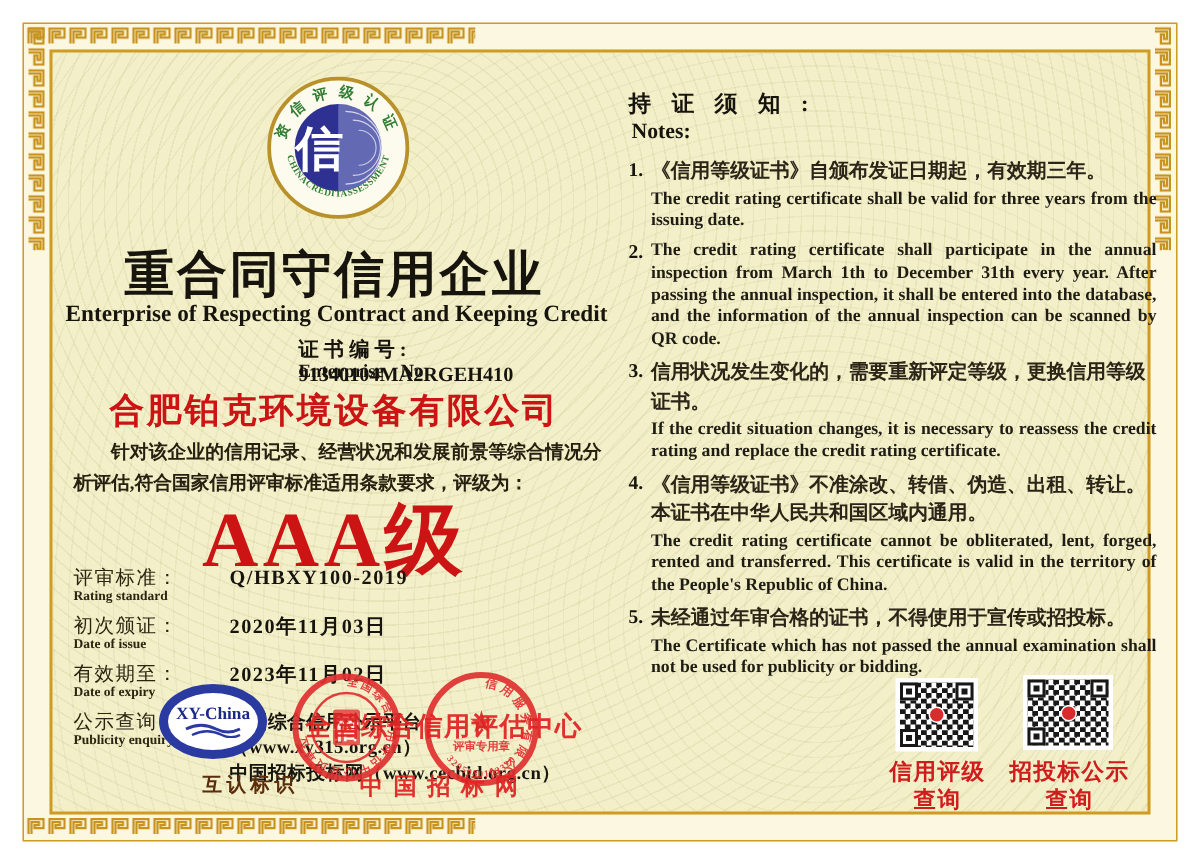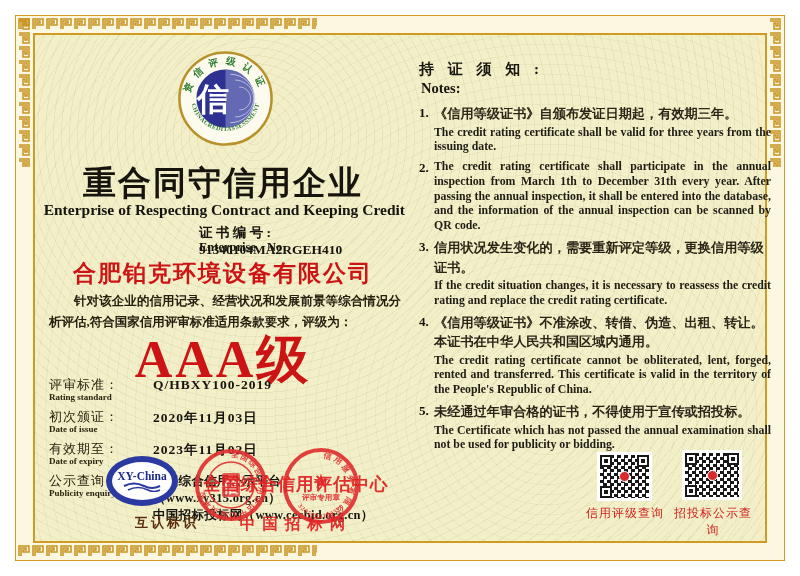--- a/index.html
+++ b/index.html
@@ -70,21 +70,21 @@
   .qr { position:absolute; background-color:#fff;
         background-image:repeating-conic-gradient(#181818 0% 25%, #ffffff 0% 50%);
         background-size:7px 7px; box-shadow:0 0 0 3px #fff; }
   .qr1 { left:565px; top:420px; width:49px; height:43px; }
   .qr2 { left:650px; top:418px; width:54px; height:44px; }
   .fp { position:absolute; width:12px; height:12px; border:2px solid #181818; background:#fff; }
   .fp::after { content:""; position:absolute; left:2px; top:2px; width:4px; height:4px; background:#181818; }
   .fp.tl { left:0; top:0; } .fp.tr { right:0; top:0; } .fp.bl { left:0; bottom:0; }
   .qr-dot { position:absolute; left:50%; top:50%; width:11px; height:11px; margin:-5.5px 0 0 -5.5px;
         border-radius:50%; background:#d92b2b; border:1px solid #fff; }
-  .qr-cap { position:absolute; text-align:center; font-size:12px; font-weight:normal;
+  .qr-cap { position:absolute; text-align:center; font-size:15px; font-weight:bold;
         color:#cf1d1d; letter-spacing:1px; }
   .qr-cap1 { left:551px; top:470px; width:78px; }
   .qr-cap2 { left:636px; top:470px; width:84px; }
 </style>
 </head>
 <body>
 
 <div class="page">
   <div class="frame">
     <svg class="mstrip mtop">

